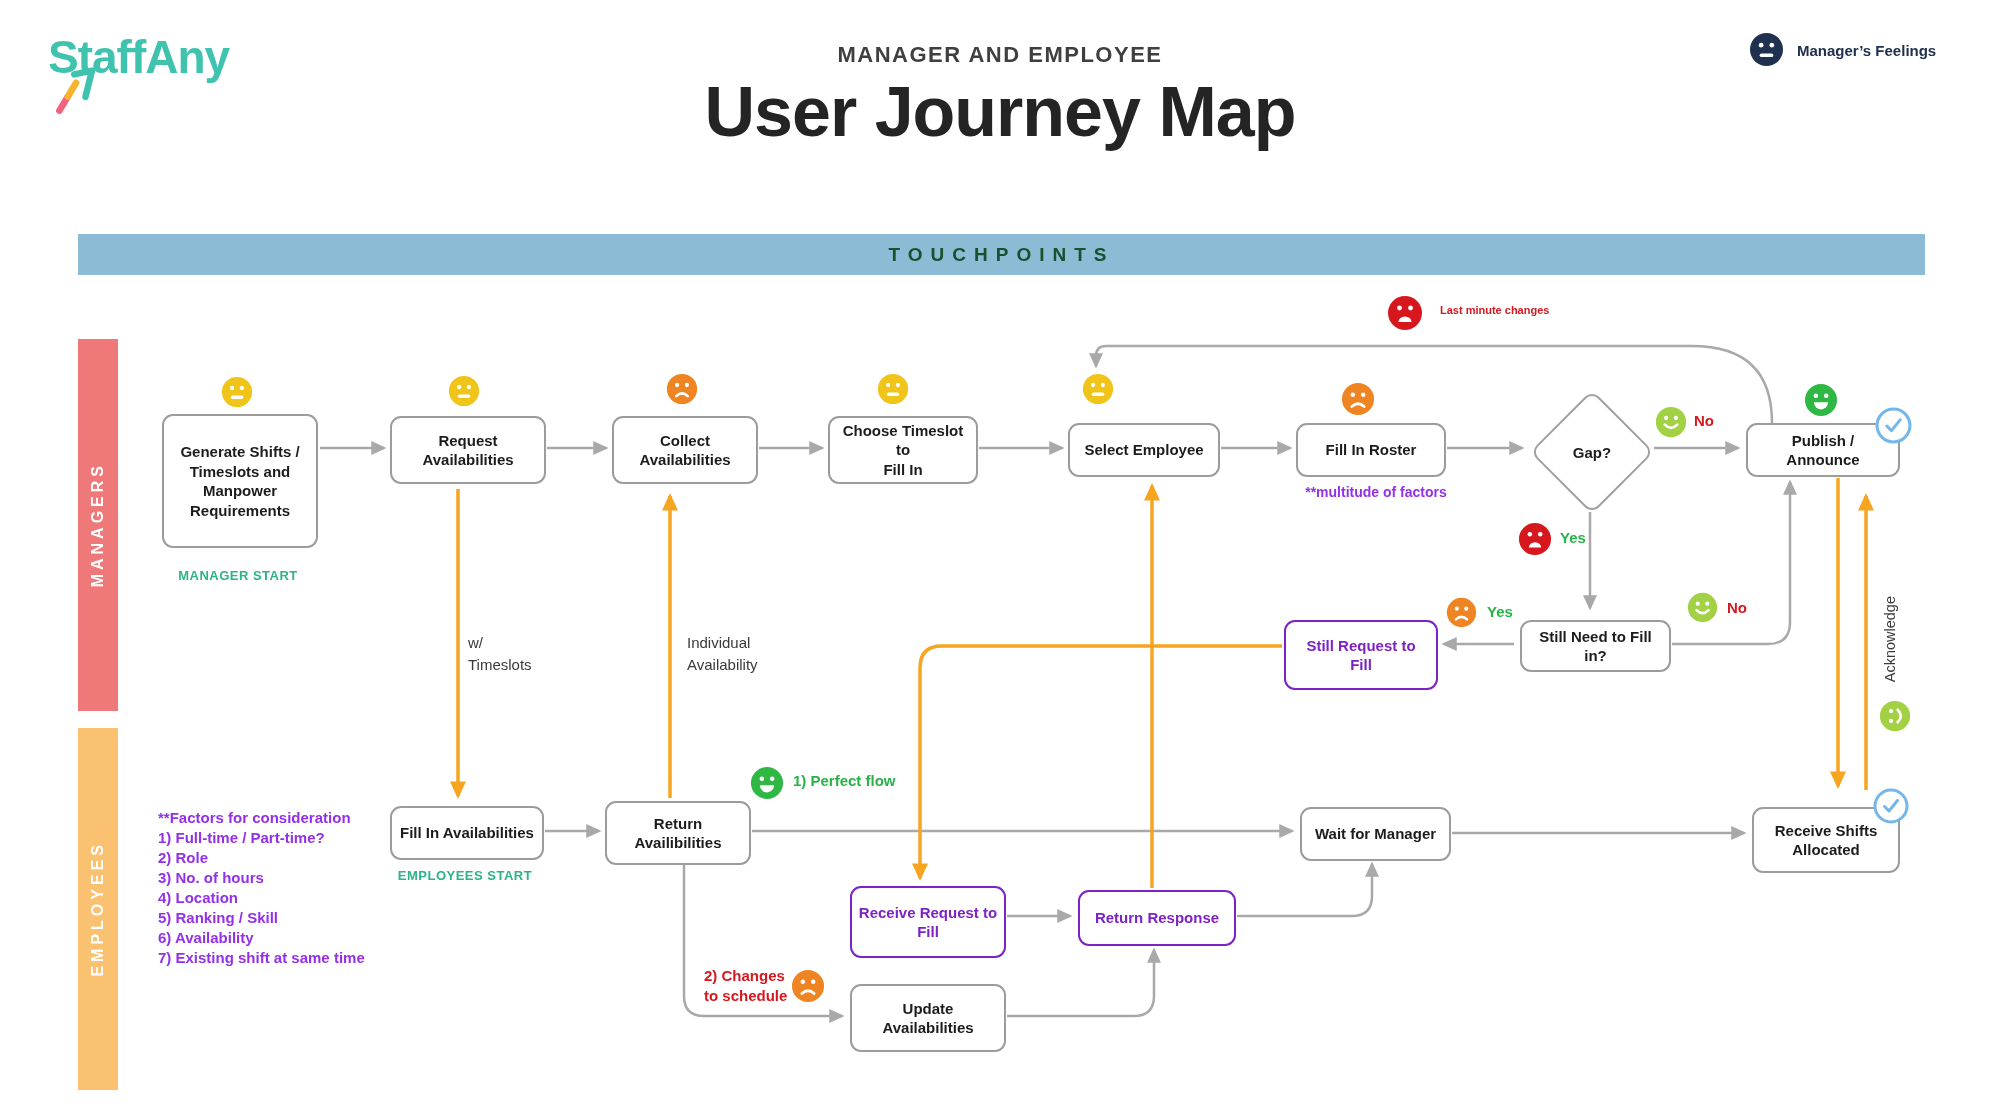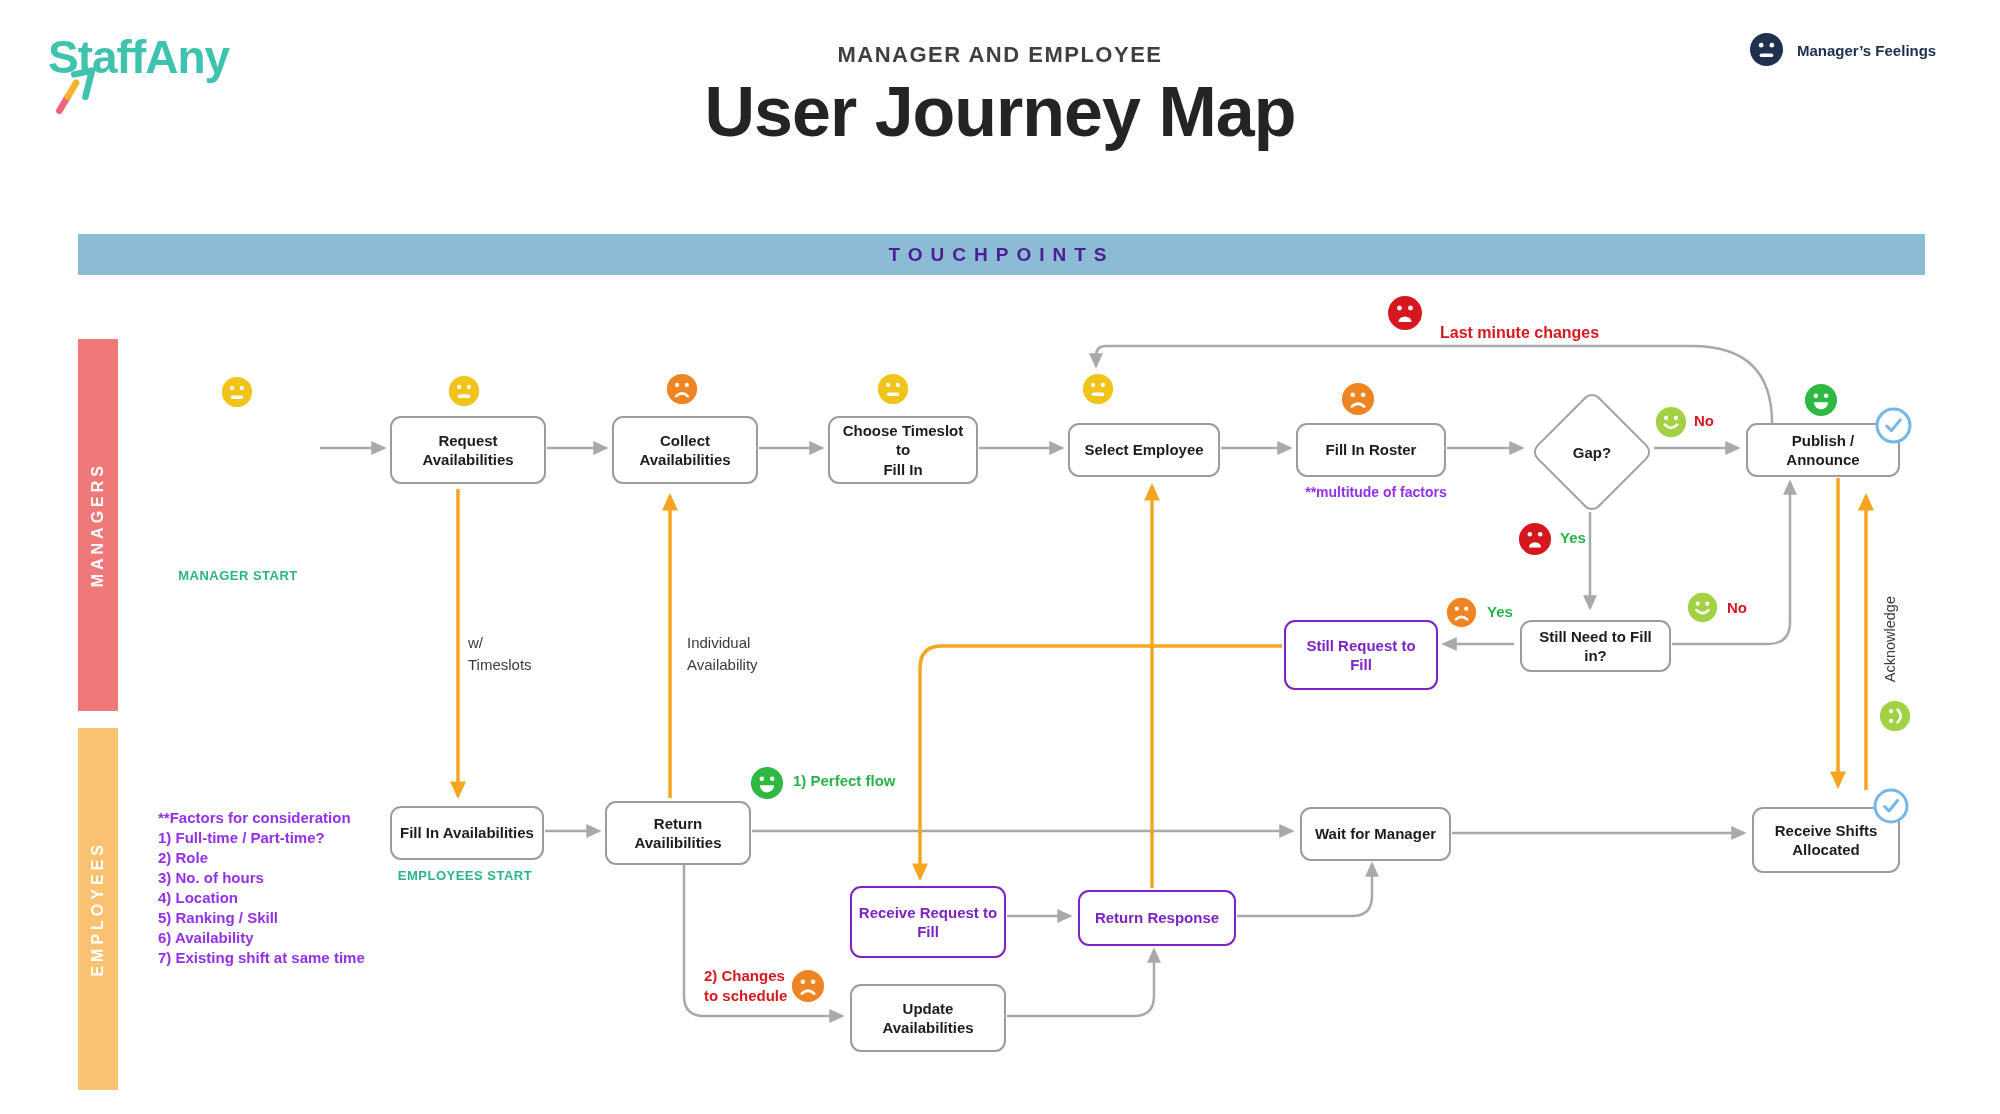--- a/index.html
+++ b/index.html
@@ -10,21 +10,21 @@
   .brand-text{font-size:46px;font-weight:700;color:#3fc3ae;letter-spacing:-1px;line-height:1;}
   .brand-arrow{width:56px;height:56px;margin-left:2px;margin-top:-14px;}
   .kicker{position:absolute;left:0;top:42px;width:2000px;text-align:center;
           font-size:22px;font-weight:700;letter-spacing:1.5px;color:#3f3f3f;}
   .title{position:absolute;left:0;top:72px;width:2000px;text-align:center;
          font-size:70px;font-weight:800;color:#242424;letter-spacing:-1px;}
   .legend-label{position:absolute;left:1797px;top:42px;font-size:15px;font-weight:700;color:#20304f;}
   
   .banner{position:absolute;left:78px;top:234px;width:1847px;height:41px;background:#8cbbd5;
           display:flex;align-items:center;justify-content:center;
-          color:#4c1d95;font-size:19px;font-weight:700;letter-spacing:8px;}
+          color:#14532d;font-size:19px;font-weight:700;letter-spacing:8px;}
   
   .rail{position:absolute;left:78px;width:40px;display:flex;align-items:center;justify-content:center;}
   .rail span{writing-mode:vertical-rl;transform:rotate(180deg);color:#fff;font-weight:700;
              font-size:16px;letter-spacing:4px;}
   .rail.managers{top:339px;height:372px;background:#ef7878;}
   .rail.employees{top:728px;height:362px;background:#f9c170;}
   
   .node{position:absolute;display:flex;align-items:center;justify-content:center;text-align:center;
         background:#fff;border:2.5px solid #9c9c9c;border-radius:11px;
         font-size:15px;font-weight:700;color:#1c1c1c;line-height:1.3;z-index:3;}
@@ -148,20 +148,26 @@
 
   <div class="banner">TOUCHPOINTS</div>
 
   <div class="rail managers">
     <span>MANAGERS</span>
   </div>
   <div class="rail employees">
     <span>EMPLOYEES</span>
   </div>
 
+  <div class="node" style="left:162px;top:414px;width:152px;height:130px">
+      <span class="nl">Generate Shifts /
+Timeslots and
+Manpower
+Requirements</span>
+    </div>
   <div class="node" style="left:390px;top:416px;width:152px;height:64px">
       <span class="nl">Request
 Availabilities</span>
     </div>
   <div class="node" style="left:612px;top:416px;width:142px;height:64px">
       <span class="nl">Collect
 Availabilities</span>
     </div>
   <div class="node" style="left:828px;top:416px;width:146px;height:64px">
       <span class="nl">Choose Timeslot to
@@ -277,20 +283,20 @@
 5) Ranking / Skill
 6) Availability
 7) Existing shift at same time</div>
   <div class="anno darktext" style="left:468px;top:632px">w/
 Timeslots</div>
   <div class="anno darktext" style="left:687px;top:632px">Individual
 Availability</div>
   <div class="anno greentext" style="left:793px;top:772px">1) Perfect flow</div>
   <div class="anno redtext" style="left:704px;top:966px;line-height:1.35">2) Changes
 to schedule</div>
-  <div class="anno redtext" style="left:1440px;top:324px;font-size:16px">Last minute changes</div>
+  <div class="anno redtext" style="left:1440px;top:304px;font-size:11px">Last minute changes</div>
   <div class="anno vertical-text" style="left:1882px;top:596px">Acknowledge</div>
   <div class="anno redtext yn" style="left:1694px;top:412px">No</div>
   <div class="anno greentext yn" style="left:1560px;top:529px">Yes</div>
   <div class="anno greentext yn" style="left:1487px;top:603px">Yes</div>
   <div class="anno redtext yn" style="left:1727px;top:599px">No</div>
 
 </div>
 
 </body></html>

